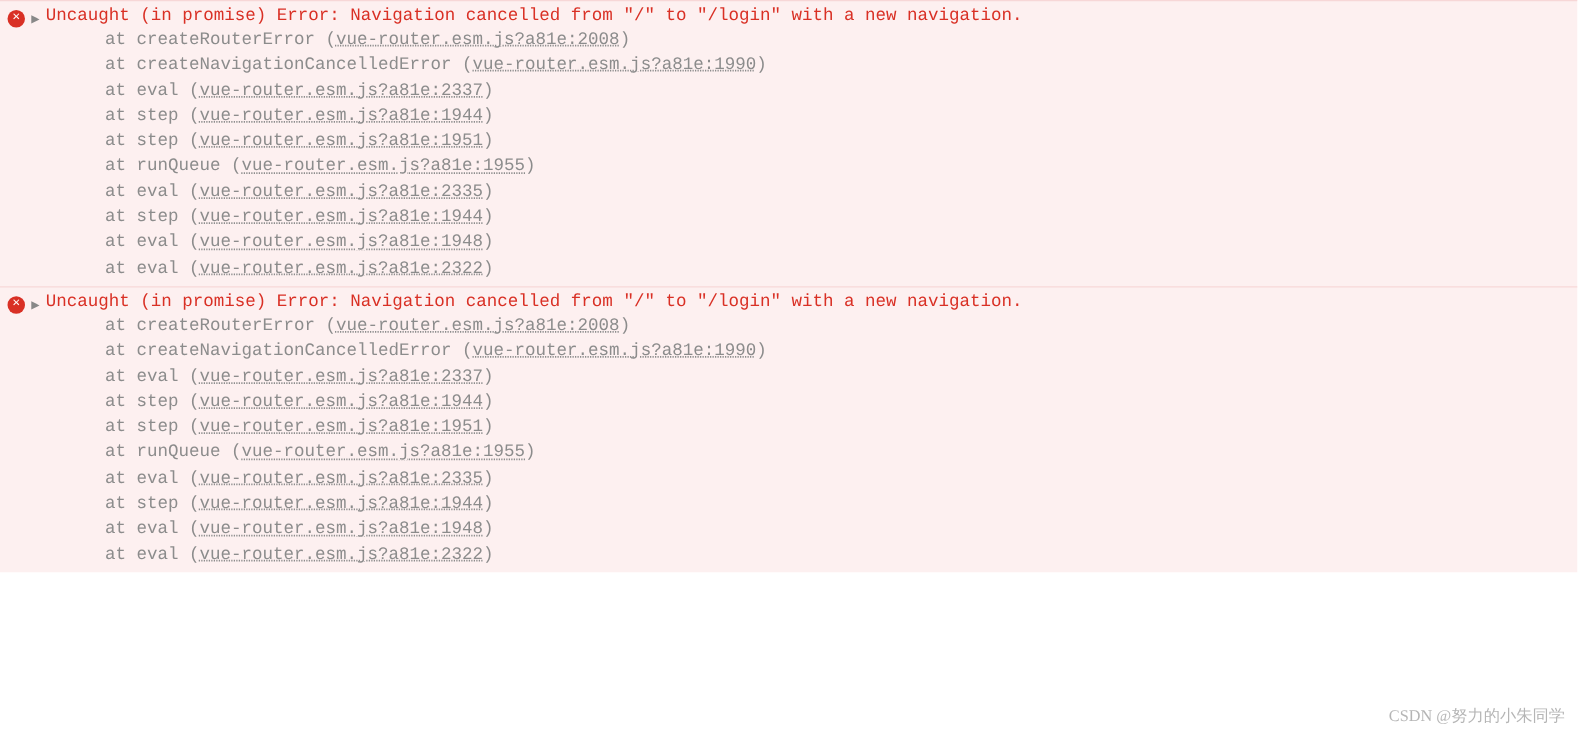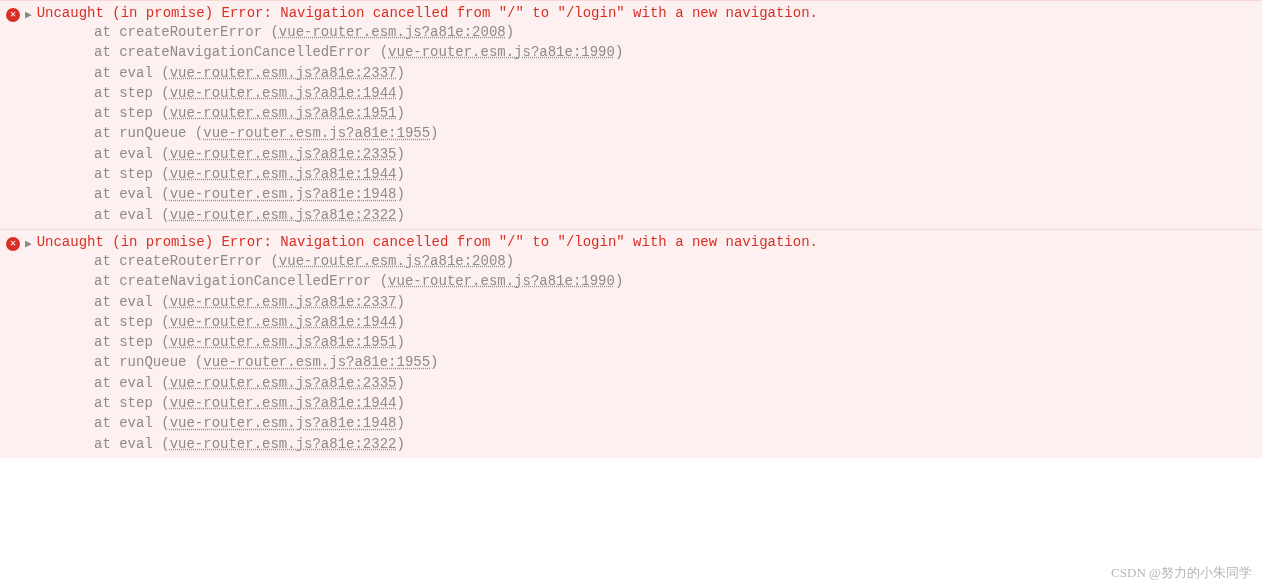--- a/index.html
+++ b/index.html
@@ -45,21 +45,20 @@
     color: #d93025;
     text-align: right;
   }
   .stack {
     padding-left: 78px;
   }
   .frame {
     color: #8c8c8c;
     line-height: 1.45;
     white-space: nowrap;
-    margin-left: 10px;
   }
   .frame .fn { color: #8c8c8c; }
   .frame .paren { color: #8c8c8c; }
   .link {
     color: #8c8c8c;
     text-decoration: underline dotted;
     cursor: pointer;
   }
   .watermark {
     position: fixed;

